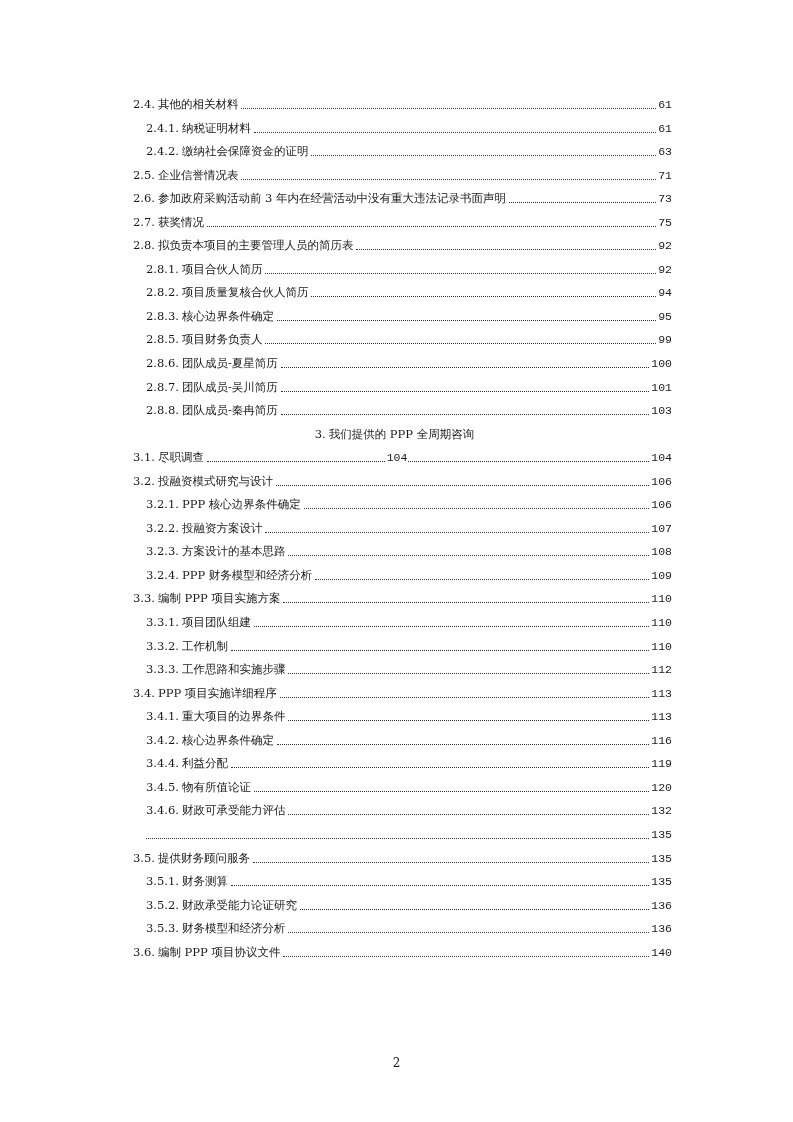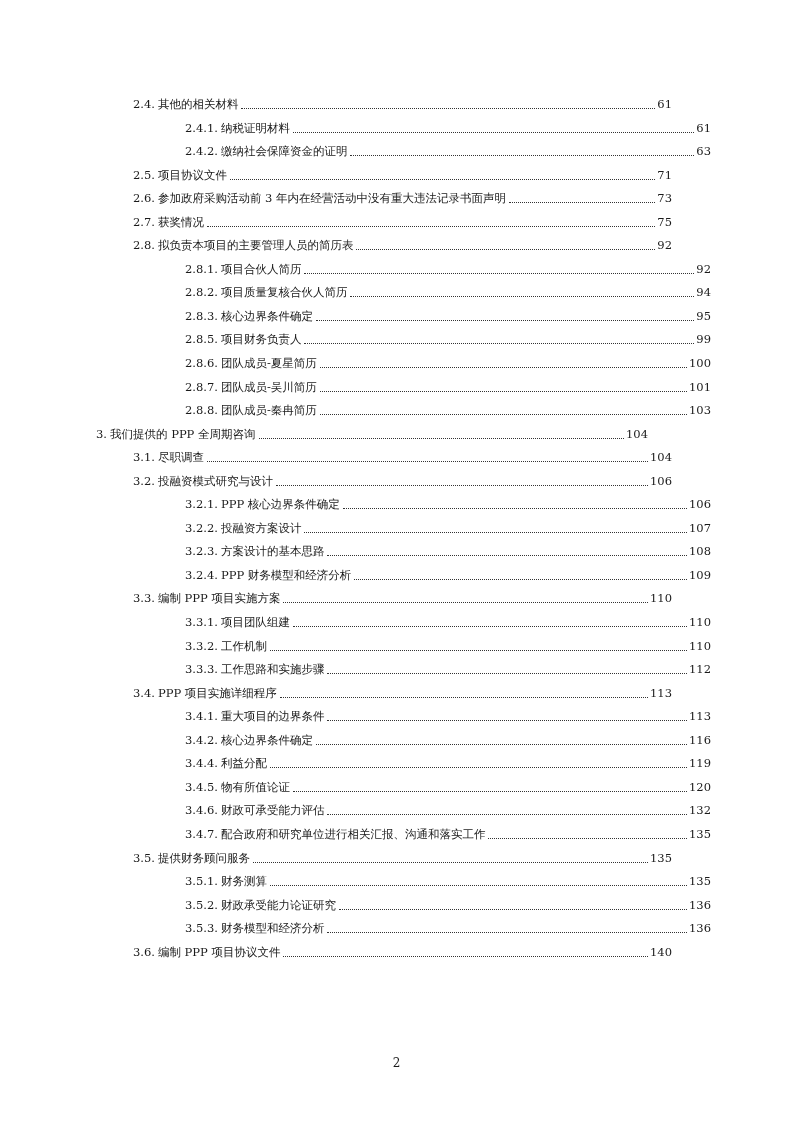--- a/index.html
+++ b/index.html
@@ -6,24 +6,24 @@
     body { width: 793px; height: 1122px; position: relative; overflow: hidden;
       font-family: "DejaVu Serif", "Liberation Serif", serif; color: #1a1a1a; }
     .toc { position: absolute; left: 0; top: 93px; width: 793px; }
     .toc-row { position: relative; height: 23.55px; display: flex; align-items: center;
       font-size: 11.5px; line-height: 23.55px; white-space: nowrap; }
     .toc-row .label { background: #fff; padding-right: 3px; position: relative; z-index: 2; }
     .toc-row .num { margin-right: 3px; }
     .toc-row .leader { flex: 1; position: relative; height: 23.55px; }
     .toc-row .leader::after { content: ""; position: absolute; left: 0; right: 0; top: 15px;
       border-bottom: 1.3px dotted #333; }
-    .toc-row .page { background: #fff; padding-left: 2px; position: relative; z-index: 2; }
-    .lvl-1 { padding-left: 96px; width: calc(672px - 120px); }
+    .toc-row .page { background: #fff; padding-left: 2px; position: relative; z-index: 2; font-family: Liberation Mono, monospace; }
+    .lvl-1 { padding-left: 120px; width: calc(672px - 120px); flex-direction: column; }
     .lvl-2 { padding-left: 133px; width: calc(672px - 133px); }
-    .lvl-3 { padding-left: 146px; width: calc(672px - 146px); margin-left: 39px; }
+    .lvl-3 { padding-left: 146px; width: calc(672px - 146px); }
     .page-footer { position: absolute; top: 1056px; left: 0; width: 793px; text-align: center;
       font-size: 12px; }
   </style>
 </head>
 <body>
 
 <div class="toc" id="toc">
     <div class="toc-row lvl-2">
       <span class="label"><span class="num">2.4.</span><span class="title">其他的相关材料</span></span>
       <span class="leader"></span>
@@ -33,21 +33,21 @@
       <span class="label"><span class="num">2.4.1.</span><span class="title">纳税证明材料</span></span>
       <span class="leader"></span>
       <span class="page">61</span>
     </div>
     <div class="toc-row lvl-3">
       <span class="label"><span class="num">2.4.2.</span><span class="title">缴纳社会保障资金的证明</span></span>
       <span class="leader"></span>
       <span class="page">63</span>
     </div>
     <div class="toc-row lvl-2">
-      <span class="label"><span class="num">2.5.</span><span class="title">项目协议文件</span></span>
+      <span class="label"><span class="num">2.5.</span><span class="title">企业信誉情况表</span></span>
       <span class="leader"></span>
       <span class="page">71</span>
     </div>
     <div class="toc-row lvl-2">
       <span class="label"><span class="num">2.6.</span><span class="title">参加政府采购活动前 3 年内在经营活动中没有重大违法记录书面声明</span></span>
       <span class="leader"></span>
       <span class="page">73</span>
     </div>
     <div class="toc-row lvl-2">
       <span class="label"><span class="num">2.7.</span><span class="title">获奖情况</span></span>
@@ -173,21 +173,20 @@
       <span class="label"><span class="num">3.4.5.</span><span class="title">物有所值论证</span></span>
       <span class="leader"></span>
       <span class="page">120</span>
     </div>
     <div class="toc-row lvl-3">
       <span class="label"><span class="num">3.4.6.</span><span class="title">财政可承受能力评估</span></span>
       <span class="leader"></span>
       <span class="page">132</span>
     </div>
     <div class="toc-row lvl-3">
-      <span class="label"><span class="num">3.4.7.</span><span class="title">配合政府和研究单位进行相关汇报、沟通和落实工作</span></span>
       <span class="leader"></span>
       <span class="page">135</span>
     </div>
     <div class="toc-row lvl-2">
       <span class="label"><span class="num">3.5.</span><span class="title">提供财务顾问服务</span></span>
       <span class="leader"></span>
       <span class="page">135</span>
     </div>
     <div class="toc-row lvl-3">
       <span class="label"><span class="num">3.5.1.</span><span class="title">财务测算</span></span>

